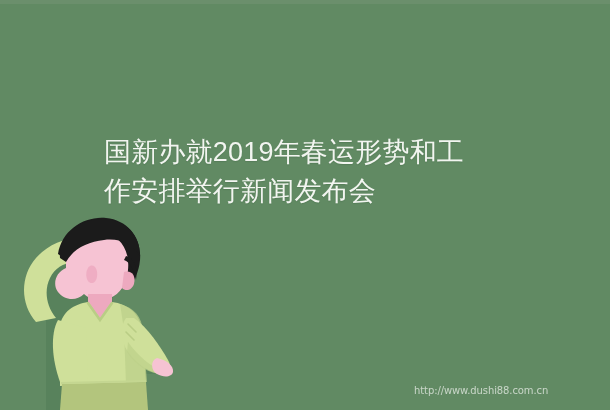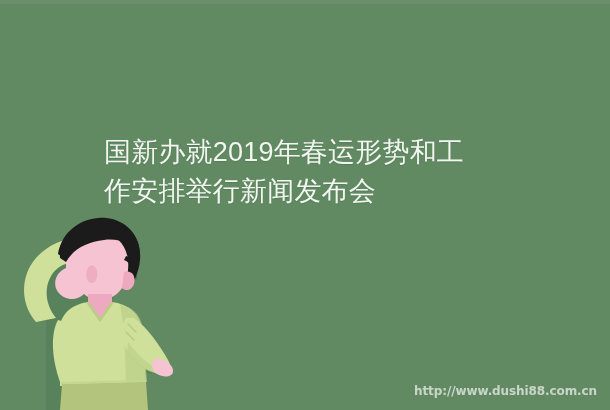--- a/index.html
+++ b/index.html
@@ -46,25 +46,24 @@
     white-space: pre-line;
     text-shadow: 0 1px 1px rgba(40, 70, 45, 0.18);
   }
 
   
   .watermark {
     position: absolute;
     left: 414px;
     top: 383px;
     color: rgba(240, 243, 238, 0.72);
-    font-size: 12px;
+    font-size: 10px;
     line-height: 16px;
     letter-spacing: -0.1px;
     font-family: "DejaVu Sans", "Liberation Sans", sans-serif;
-    font-weight: bold;
   }
 
   
   .illustration {
     position: absolute;
     left: 0;
     top: 200px;
     width: 190px;
     height: 210px;
   }

